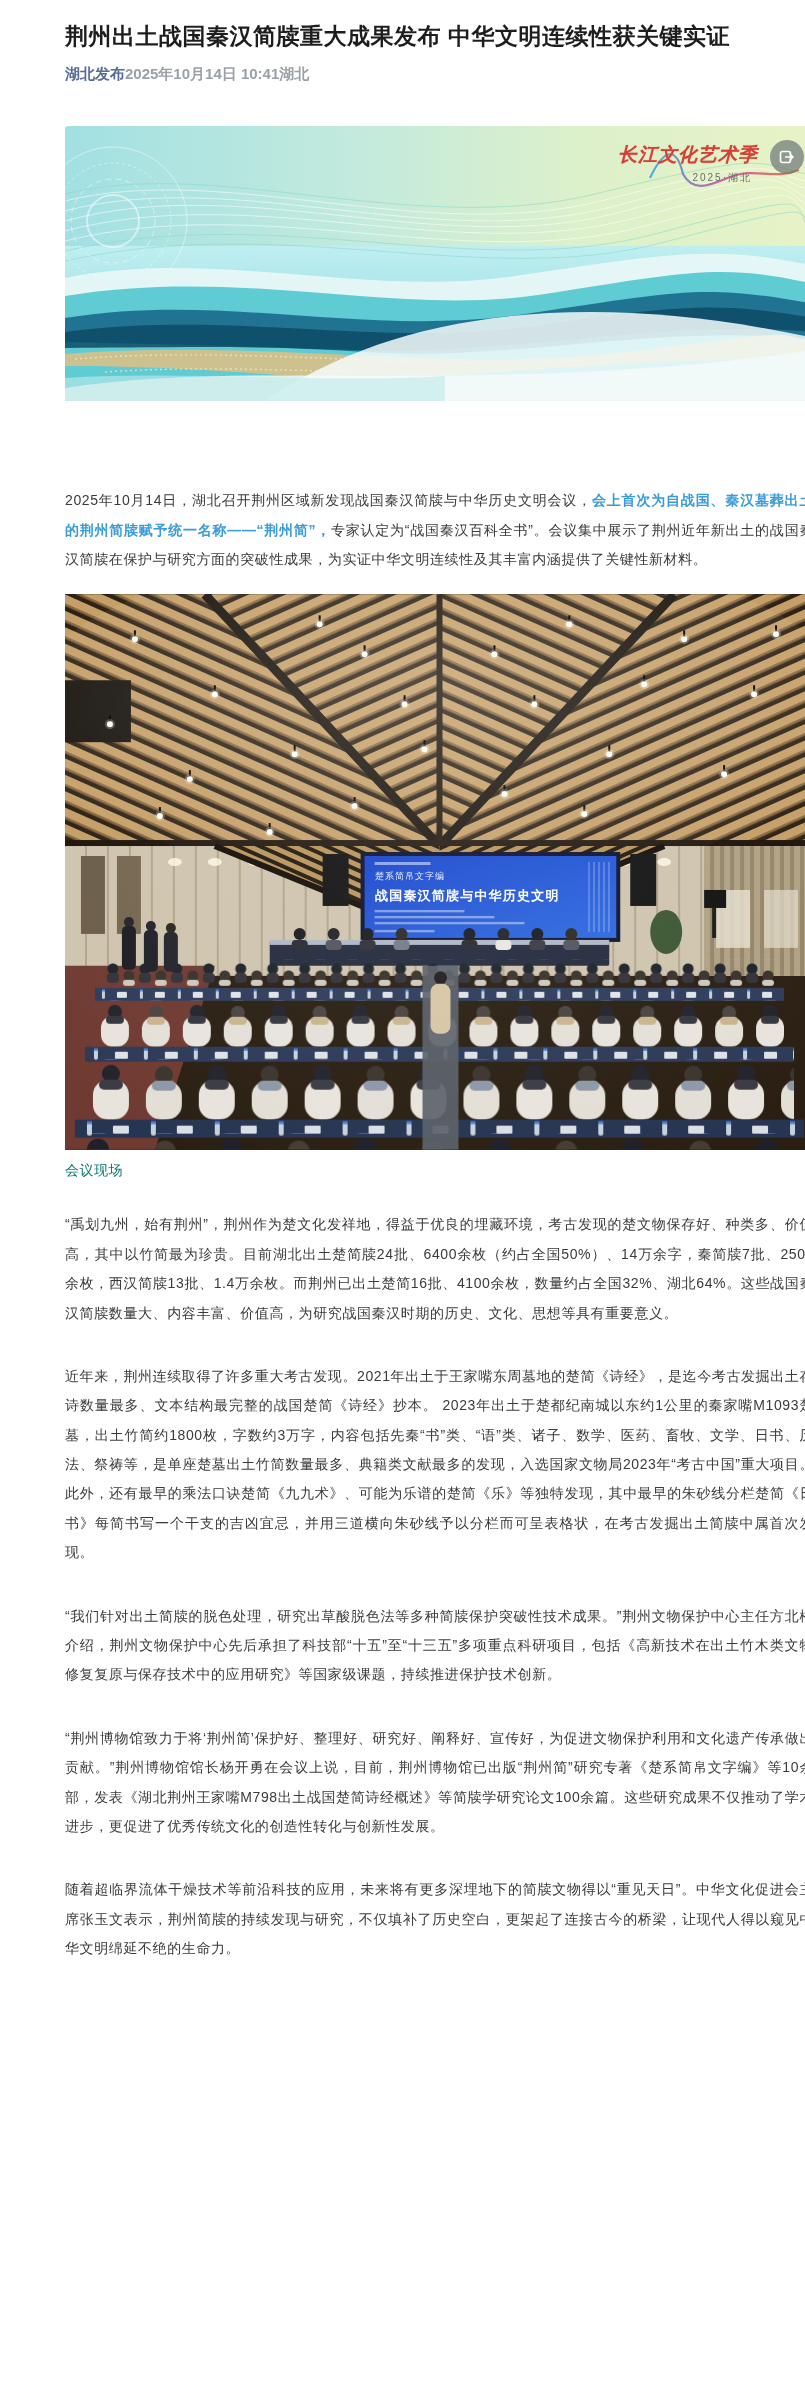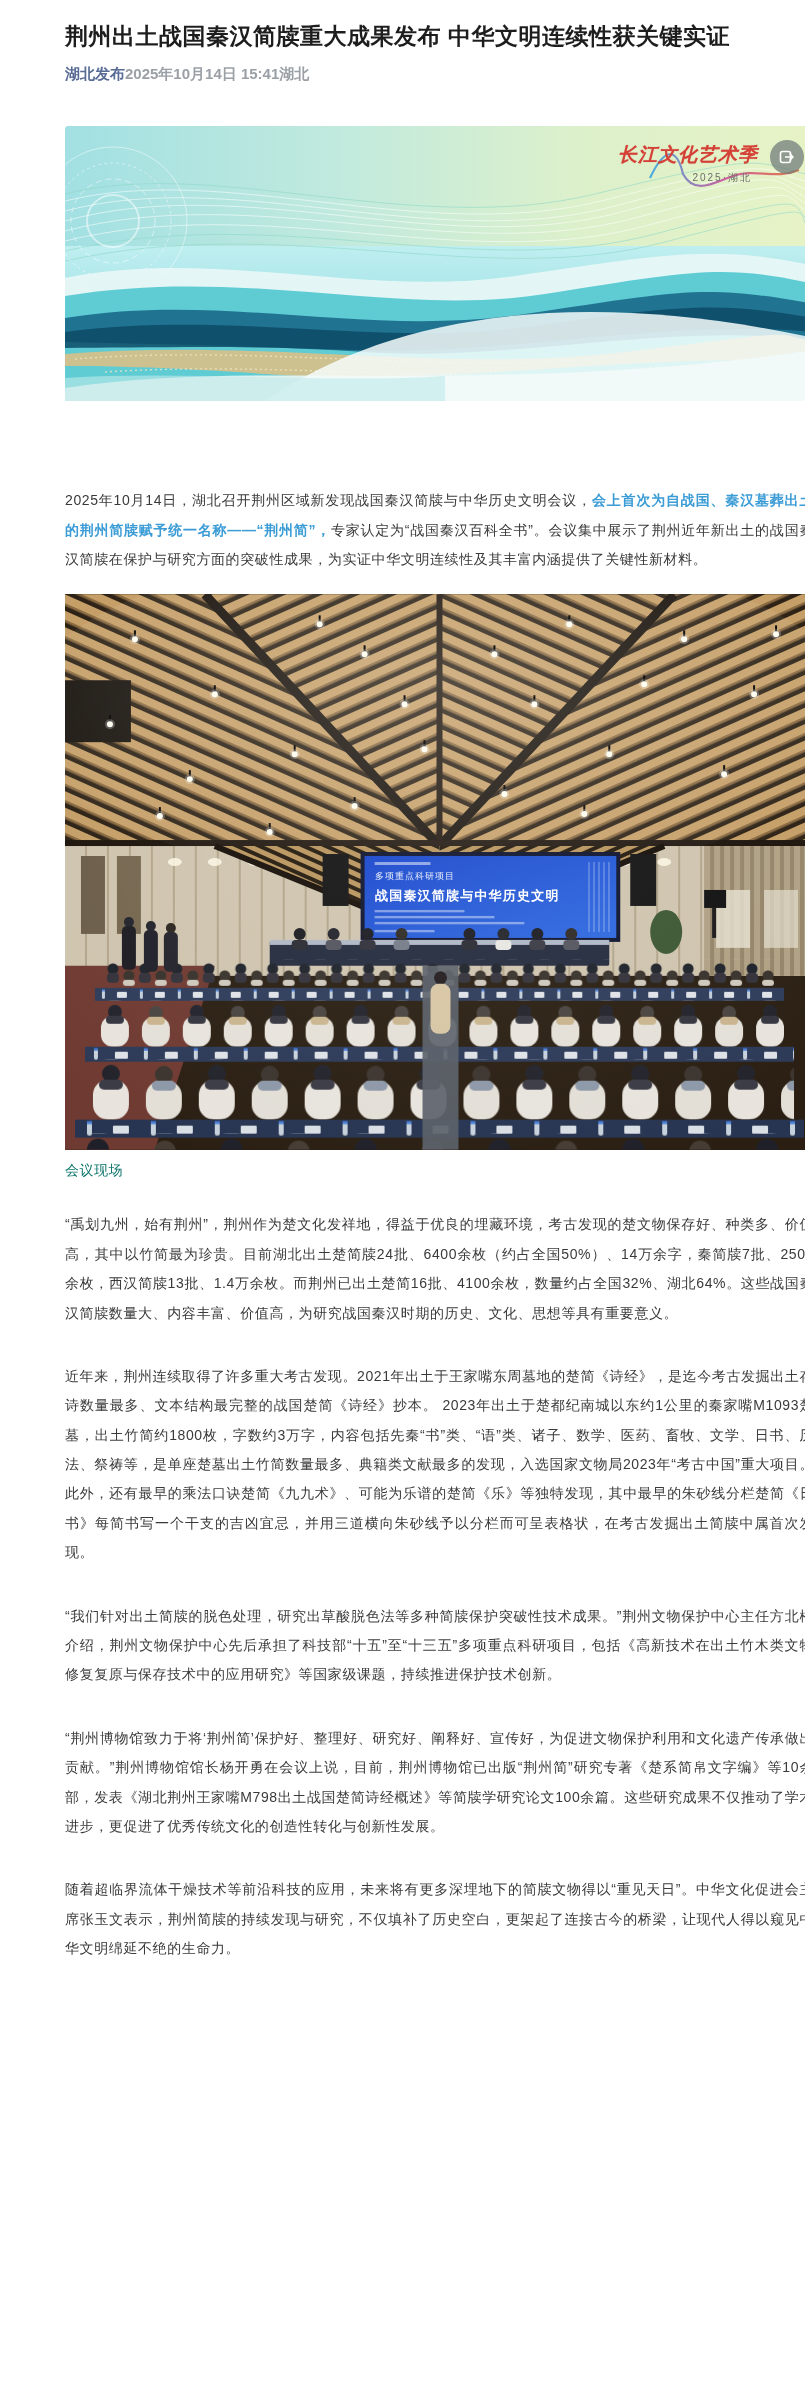--- a/index.html
+++ b/index.html
@@ -30,21 +30,21 @@
 </style>
 </head>
 <body>
 
 <div class="page">
 
   <h1 class="title">荆州出土战国秦汉简牍重大成果发布 中华文明连续性获关键实证</h1>
 
   <div class="meta">
     <a class="src">湖北发布</a>
-    <span>2025年10月14日 15:41</span>
+    <span>2025年10月14日 10:41</span>
     <span>湖北</span>
   </div>
 
   <div class="banner">
     <svg width="749" height="275" viewBox="0 0 749 275" aria-hidden="true">
       <defs>
         <linearGradient id="bg1" x1="0" y1="0" x2="1" y2="0">
           <stop offset="0" stop-color="#a2e0e3"></stop>
             <stop offset=".38" stop-color="#c2eadd"></stop>
           <stop offset=".68" stop-color="#dcf0cb"></stop>
@@ -342,21 +342,21 @@
           <circle cx="64" cy="328" r="5" fill="#23232b"></circle>
             <rect x="57" y="332" width="14" height="44" rx="5" fill="#1c1c22"></rect>
           <circle cx="86" cy="332" r="5" fill="#23232b"></circle>
             <rect x="79" y="336" width="14" height="42" rx="5" fill="#20202a"></rect>
           <circle cx="106" cy="334" r="5" fill="#2c2620"></circle>
             <rect x="99" y="338" width="14" height="40" rx="5" fill="#24242c"></rect>
         </g>
         <rect width="750" height="556" fill="url(#glow)" opacity=".5"></rect>
       </svg>
       <div class="screen-text">
-        <div class="screen-sub">多项重点科研项目</div>
+        <div class="screen-sub">楚系简帛文字编</div>
         <div class="screen-title">战国秦汉简牍与中华历史文明</div>
       </div>
     </div>
     <figcaption>会议现场</figcaption>
   </figure>
 
   <p class="body-p">“禹划九州，始有荆州”，荆州作为楚文化发祥地，得益于优良的埋藏环境，考古发现的楚文物保存好、种类多、价值高，其中以竹简最为珍贵。目前湖北出土楚简牍24批、6400余枚（约占全国50%）、14万余字，秦简牍7批、2500余枚，西汉简牍13批、1.4万余枚。而荆州已出土楚简16批、4100余枚，数量约占全国32%、湖北64%。这些战国秦汉简牍数量大、内容丰富、价值高，为研究战国秦汉时期的历史、文化、思想等具有重要意义。</p>
   <p class="body-p">近年来，荆州连续取得了许多重大考古发现。2021年出土于王家嘴东周墓地的楚简《诗经》，是迄今考古发掘出土存诗数量最多、文本结构最完整的战国楚简《诗经》抄本。 2023年出土于楚都纪南城以东约1公里的秦家嘴M1093楚墓，出土竹简约1800枚，字数约3万字，内容包括先秦“书”类、“语”类、诸子、数学、医药、畜牧、文学、日书、历法、祭祷等，是单座楚墓出土竹简数量最多、典籍类文献最多的发现，入选国家文物局2023年“考古中国”重大项目。此外，还有最早的乘法口诀楚简《九九术》、可能为乐谱的楚简《乐》等独特发现，其中最早的朱砂线分栏楚简《日书》每简书写一个干支的吉凶宜忌，并用三道横向朱砂线予以分栏而可呈表格状，在考古发掘出土简牍中属首次发现。</p>
   <p class="body-p">“我们针对出土简牍的脱色处理，研究出草酸脱色法等多种简牍保护突破性技术成果。”荆州文物保护中心主任方北松介绍，荆州文物保护中心先后承担了科技部“十五”至“十三五”多项重点科研项目，包括《高新技术在出土竹木类文物修复复原与保存技术中的应用研究》等国家级课题，持续推进保护技术创新。</p>
   <p class="body-p">“荆州博物馆致力于将‘荆州简’保护好、整理好、研究好、阐释好、宣传好，为促进文物保护利用和文化遗产传承做出贡献。”荆州博物馆馆长杨开勇在会议上说，目前，荆州博物馆已出版“荆州简”研究专著《楚系简帛文字编》等10余部，发表《湖北荆州王家嘴M798出土战国楚简诗经概述》等简牍学研究论文100余篇。这些研究成果不仅推动了学术进步，更促进了优秀传统文化的创造性转化与创新性发展。</p>

